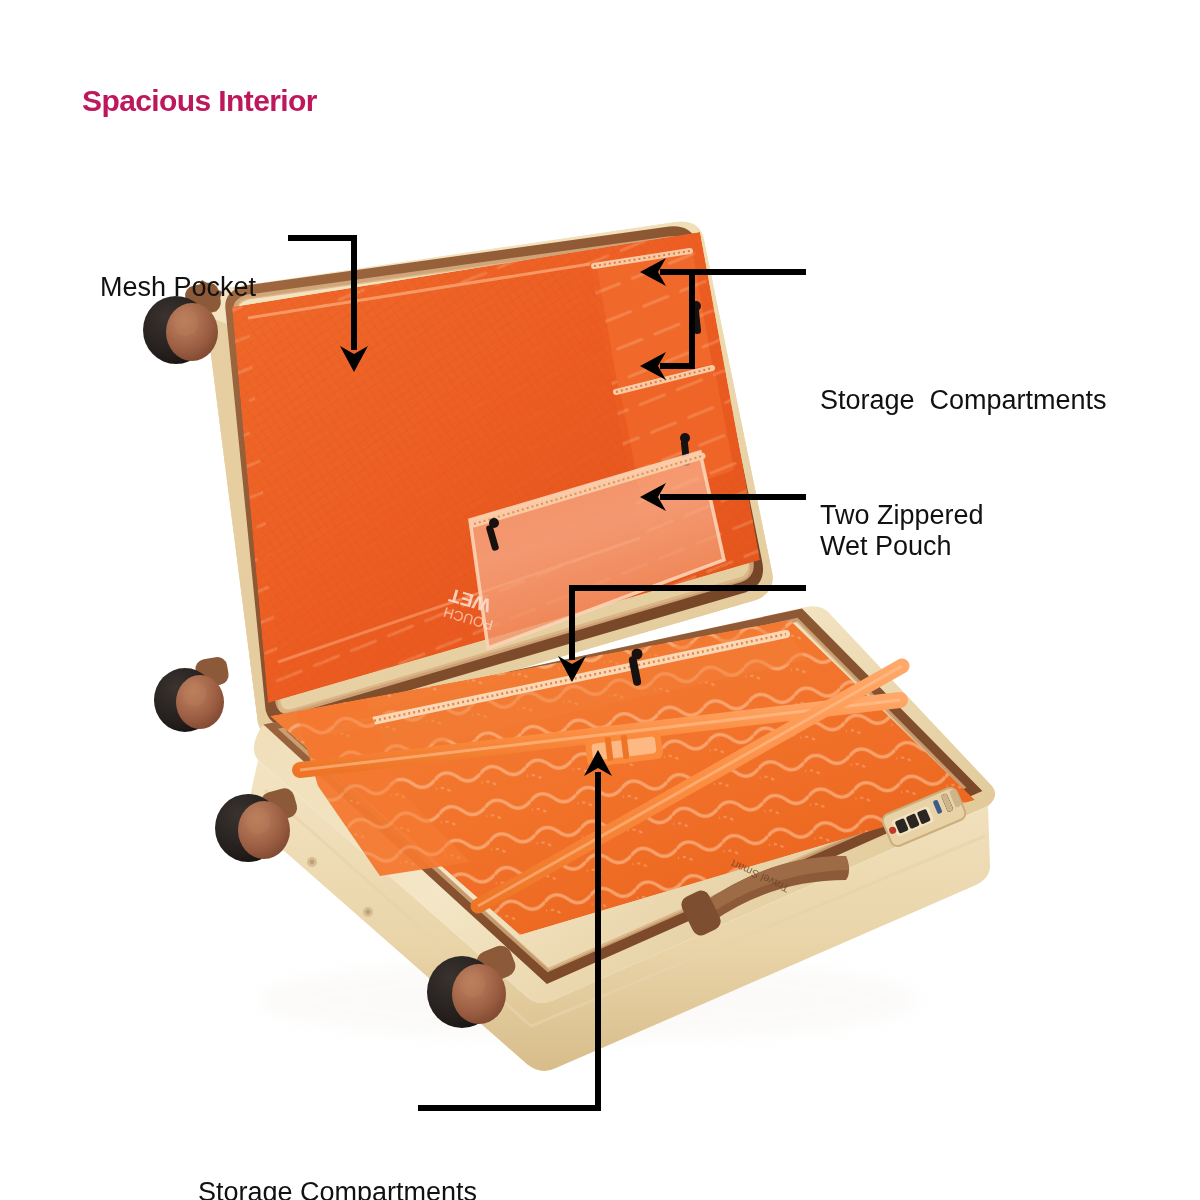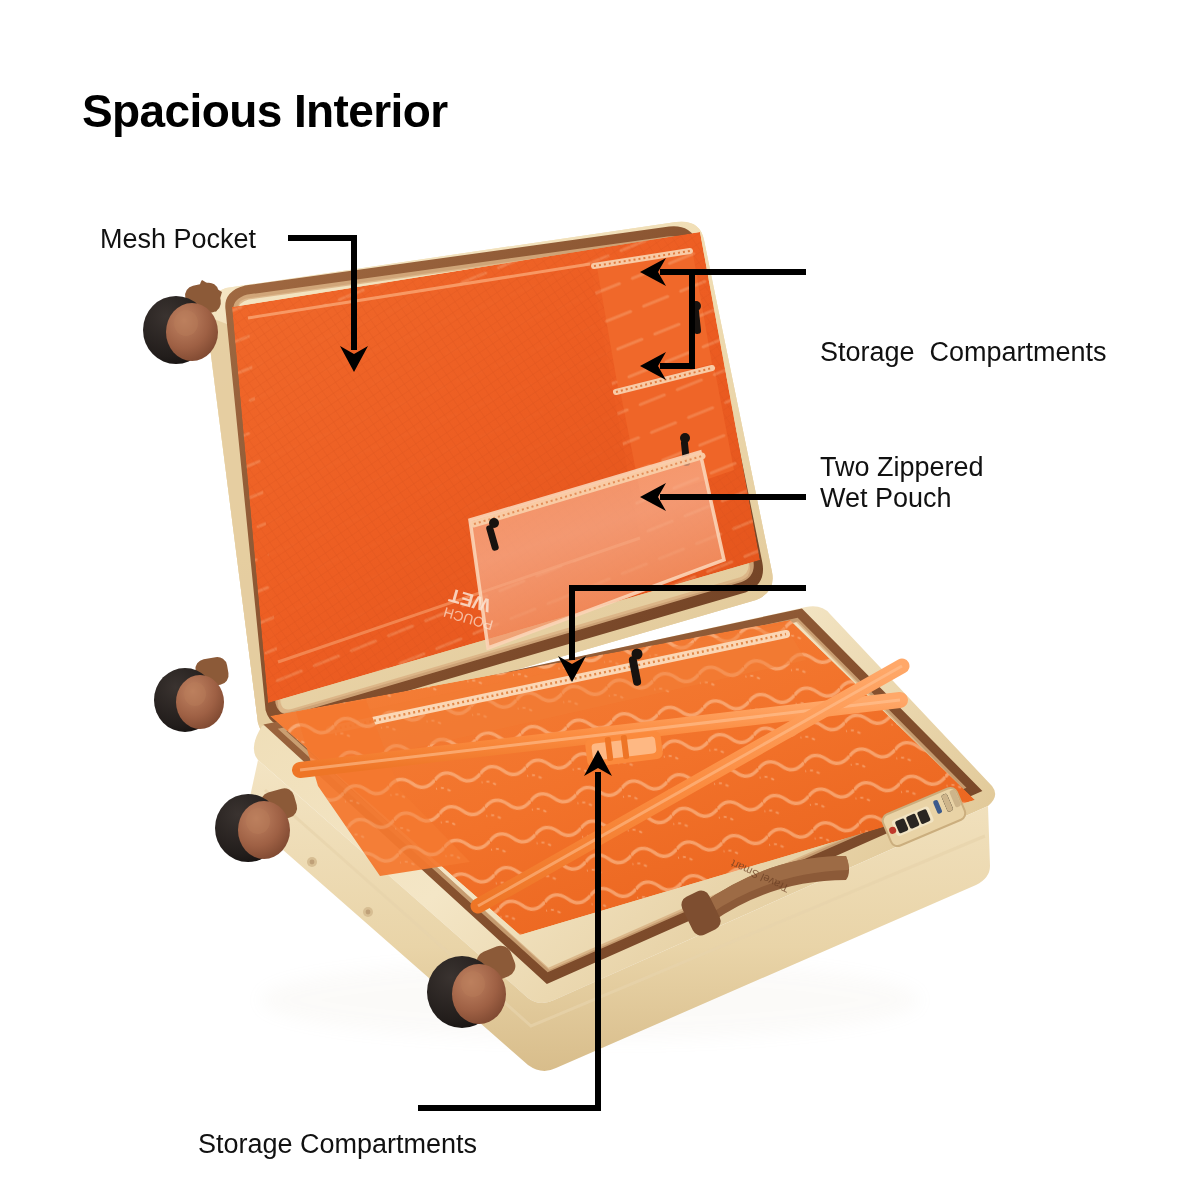--- a/index.html
+++ b/index.html
@@ -15,32 +15,33 @@
     position: relative;
     width: 1200px;
     height: 1200px;
     background: #ffffff;
     overflow: hidden;
   }
   #page-title {
     position: absolute;
     left: 82px;
     top: 84px;
-    font-size: 46px;
+    font-size: 30px;
     font-weight: bold;
     letter-spacing: -0.6px;
-    color: #000000;
+    color: #be185d;
     white-space: nowrap;
   }
   .callout-label {
     position: absolute;
     font-size: 27px;
     color: #111111;
     line-height: 1.42;
     white-space: pre;
+    margin-top: 48px;
   }
   #label-mesh-pocket   { left: 100px; top: 220px; }
   #label-two-zippered  { left: 820px; top: 256px; }
   #label-wet-pouch     { left: 820px; top: 479px; }
   #label-hinge-pocket  { left: 820px; top: 570px; }
   #label-storage-straps{ left: 198px; top: 1048px; }
 
   #illustration, #connectors {
     position: absolute;
     left: 0;

